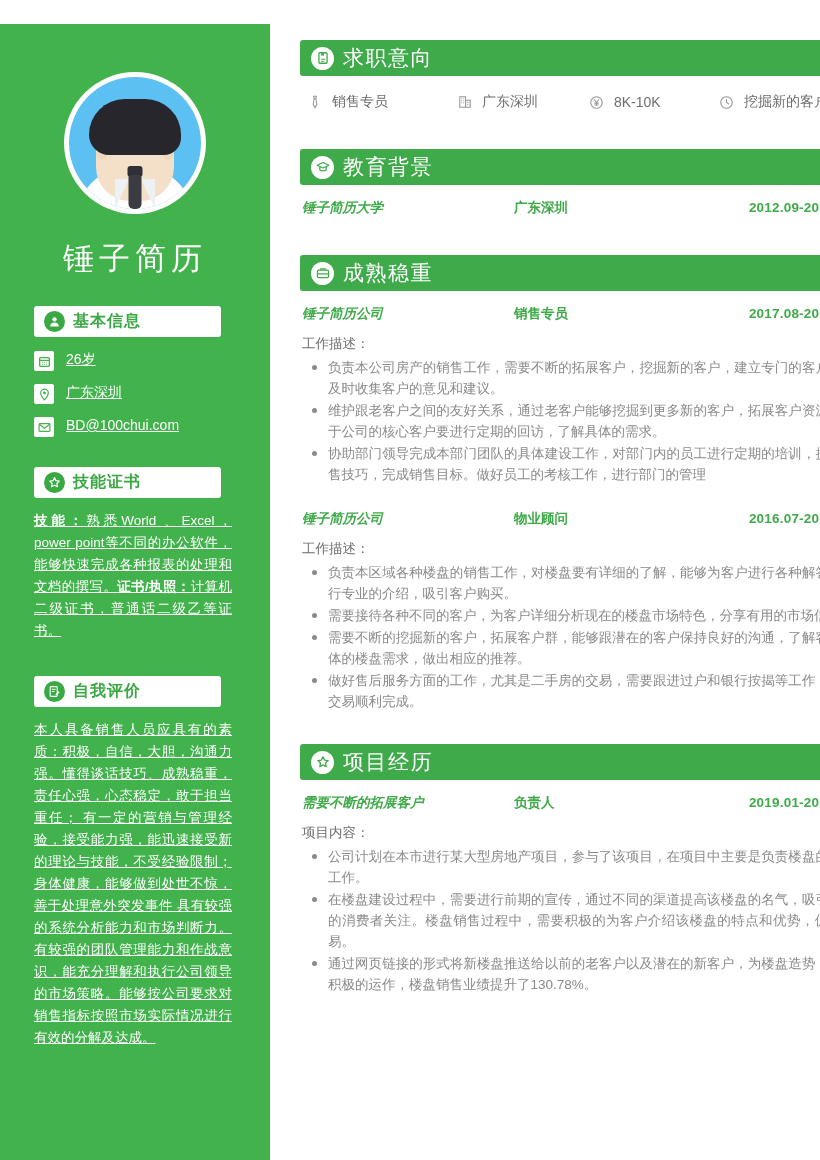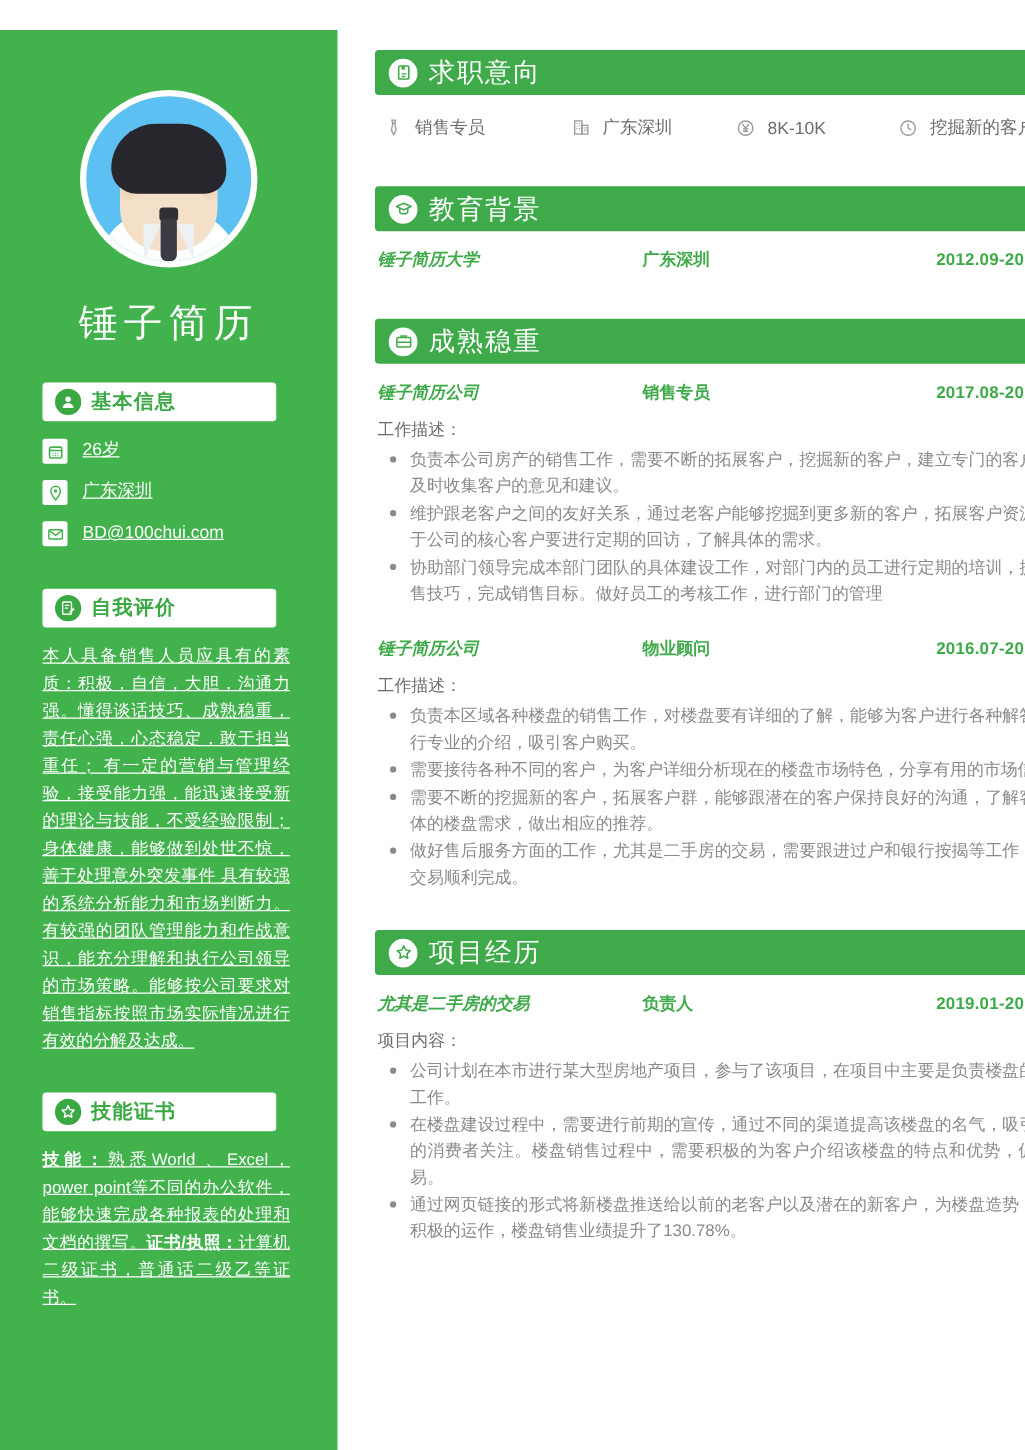--- a/index.html
+++ b/index.html
@@ -355,46 +355,46 @@
             <svg width="13" height="13" viewBox="0 0 24 24">
                 <rect x="2" y="5" width="20" height="14" rx="1.6" fill="none" stroke="#42b24c" stroke-width="2.2"></rect>
                 <path d="M3 6.5l9 7 9-7" fill="none" stroke="#42b24c" stroke-width="2.2"></path>
               </svg>
           </span>
           <span class="info-text">BD@100chui.com</span>
         </div>
       </div>
     </section>
 
+    <section class="sb-section" style="margin-top:30px">
+      <div class="sb-head">
+        <span class="circ-icon">
+          <svg width="13" height="13" viewBox="0 0 24 24">
+              <path d="M12 3l2.7 5.6 6.1.9-4.4 4.3 1 6.1L12 17l-5.4 2.9 1-6.1L3.2 9.5l6.1-.9z" fill="none" stroke="#fff" stroke-width="2.2" stroke-linejoin="round"></path>
+            </svg>
+        </span>
+        <span class="sb-head-title">技能证书</span>
+      </div>
+      <div class="sb-para">
+        <b>技能：</b><span>熟悉World 、Excel，power point等不同的办公软件，能够快速完成各种报表的处理和文档的撰写。</span><b>证书/执照：</b><span>计算机二级证书，普通话二级乙等证书。</span>
+      </div>
+    </section>
+
     <section class="sb-section" style="margin-top:34px">
       <div class="sb-head">
         <span class="circ-icon">
           <svg width="13" height="13" viewBox="0 0 24 24">
               <rect x="4" y="3" width="13" height="18" rx="1.6" fill="none" stroke="#fff" stroke-width="2"></rect>
               <path d="M7 8h7M7 12h5" stroke="#fff" stroke-width="1.8"></path>
               <path d="M19.5 11.5l2 2-5 5-2.6.6.6-2.6z" fill="#fff"></path>
             </svg>
         </span>
         <span class="sb-head-title">自我评价</span>
       </div>
       <div class="sb-para">本人具备销售人员应具有的素质：积极，自信，大胆，沟通力强。懂得谈话技巧、成熟稳重，责任心强，心态稳定，敢于担当重任； 有一定的营销与管理经验，接受能力强，能迅速接受新的理论与技能，不受经验限制；身体健康，能够做到处世不惊，善于处理意外突发事件 具有较强的系统分析能力和市场判断力。 有较强的团队管理能力和作战意识，能充分理解和执行公司领导的市场策略。能够按公司要求对销售指标按照市场实际情况进行有效的分解及达成。</div>
-    </section>
-
-    <section class="sb-section" style="margin-top:30px">
-      <div class="sb-head">
-        <span class="circ-icon">
-          <svg width="13" height="13" viewBox="0 0 24 24">
-              <path d="M12 3l2.7 5.6 6.1.9-4.4 4.3 1 6.1L12 17l-5.4 2.9 1-6.1L3.2 9.5l6.1-.9z" fill="none" stroke="#fff" stroke-width="2.2" stroke-linejoin="round"></path>
-            </svg>
-        </span>
-        <span class="sb-head-title">技能证书</span>
-      </div>
-      <div class="sb-para">
-        <b>技能：</b><span>熟悉World 、Excel，power point等不同的办公软件，能够快速完成各种报表的处理和文档的撰写。</span><b>证书/执照：</b><span>计算机二级证书，普通话二级乙等证书。</span>
-      </div>
     </section>
   </aside>
 
   <main class="main">
 
     <section class="sec">
       <div class="sec-head">
         <span class="circ-icon">
           <svg width="14" height="14" viewBox="0 0 24 24">
               <rect x="5" y="3" width="14" height="18" rx="1.6" fill="none" stroke="#3faa49" stroke-width="2.2"></rect>
@@ -509,21 +509,21 @@
     <section class="sec">
       <div class="sec-head">
         <span class="circ-icon">
           <svg width="14" height="14" viewBox="0 0 24 24">
               <path d="M12 3l2.7 5.6 6.1.9-4.4 4.3 1 6.1L12 17l-5.4 2.9 1-6.1L3.2 9.5l6.1-.9z" fill="none" stroke="#3faa49" stroke-width="2.2" stroke-linejoin="round"></path>
             </svg>
         </span>
         <span class="sec-head-title">项目经历</span>
       </div>
       <div class="entry-line">
-        <span class="e-org">尤其是二手房的交易</span>
+        <span class="e-org">需要不断的拓展客户</span>
         <span class="e-role">负责人</span>
         <span class="e-date">2019.01-2019.05</span>
       </div>
       <div class="desc-label">项目内容：</div>
       <ul class="bullets">
         <li>公司计划在本市进行某大型房地产项目，参与了该项目，在项目中主要是负责楼盘的销售工作。</li>
         <li>在楼盘建设过程中，需要进行前期的宣传，通过不同的渠道提高该楼盘的名气，吸引更多的消费者关注。楼盘销售过程中，需要积极的为客户介绍该楼盘的特点和优势，促成交易。</li>
         <li>通过网页链接的形式将新楼盘推送给以前的老客户以及潜在的新客户，为楼盘造势，通过积极的运作，楼盘销售业绩提升了130.78%。</li>
       </ul>
     </section>

